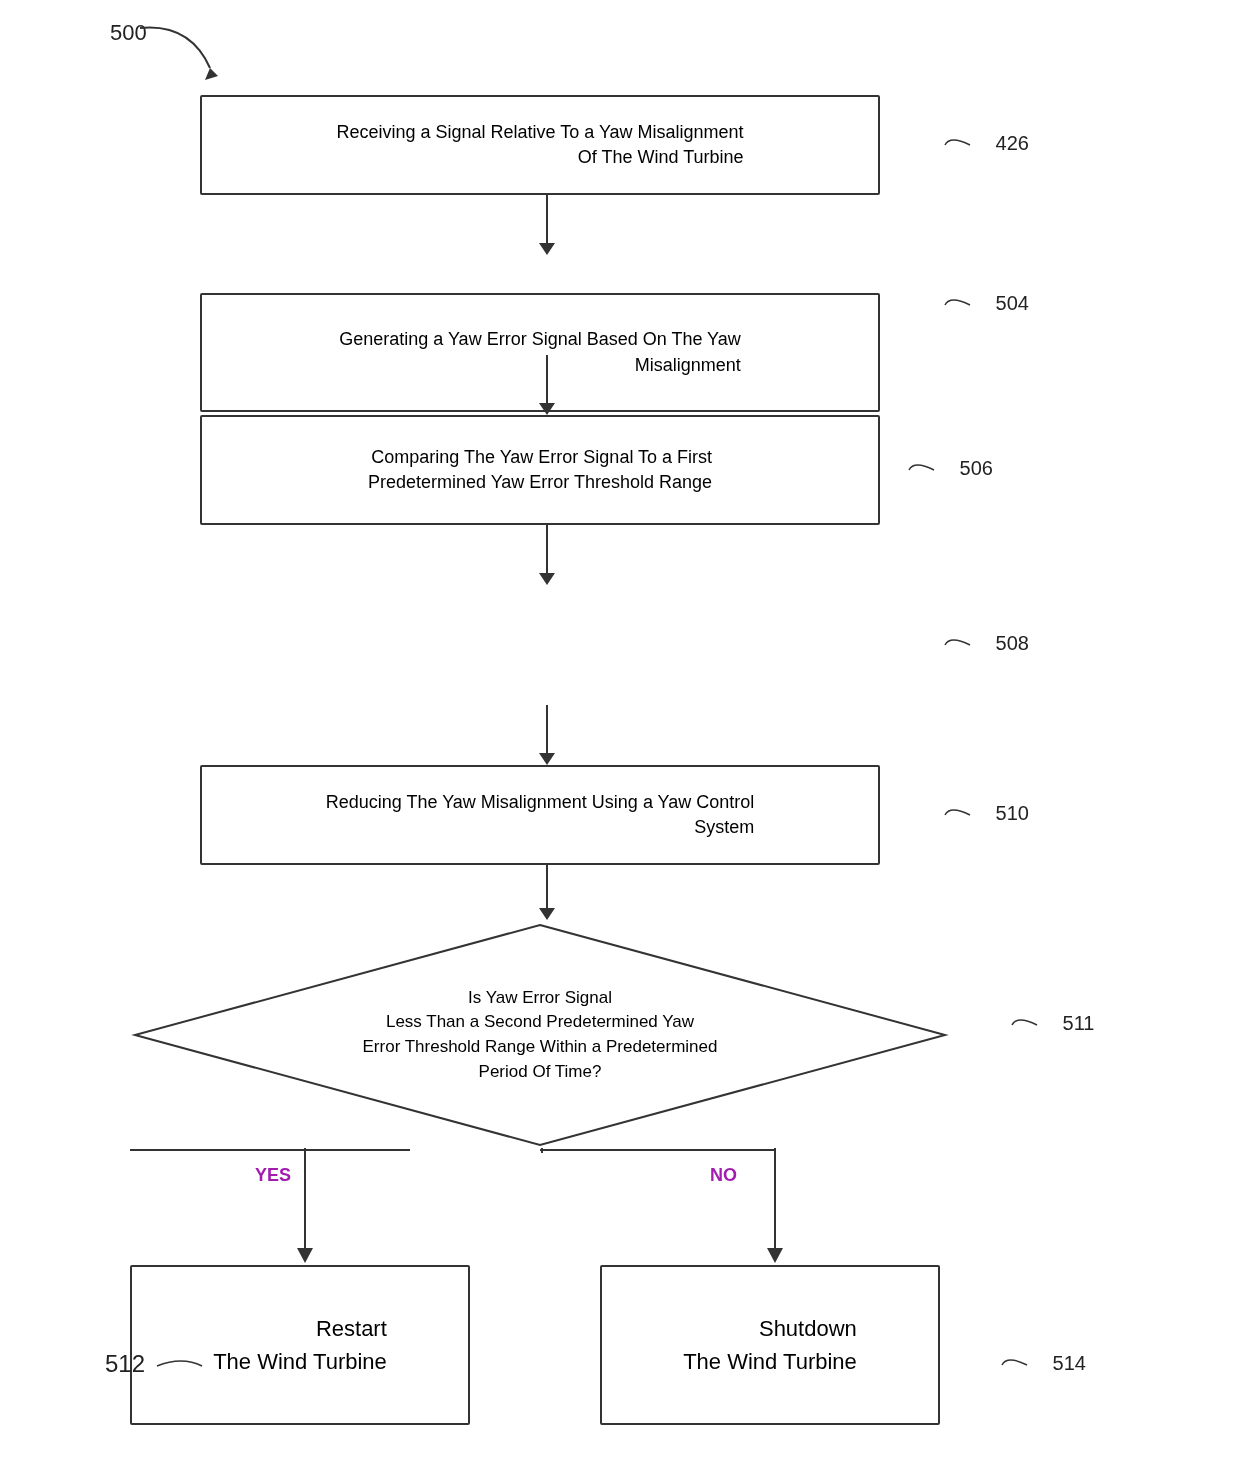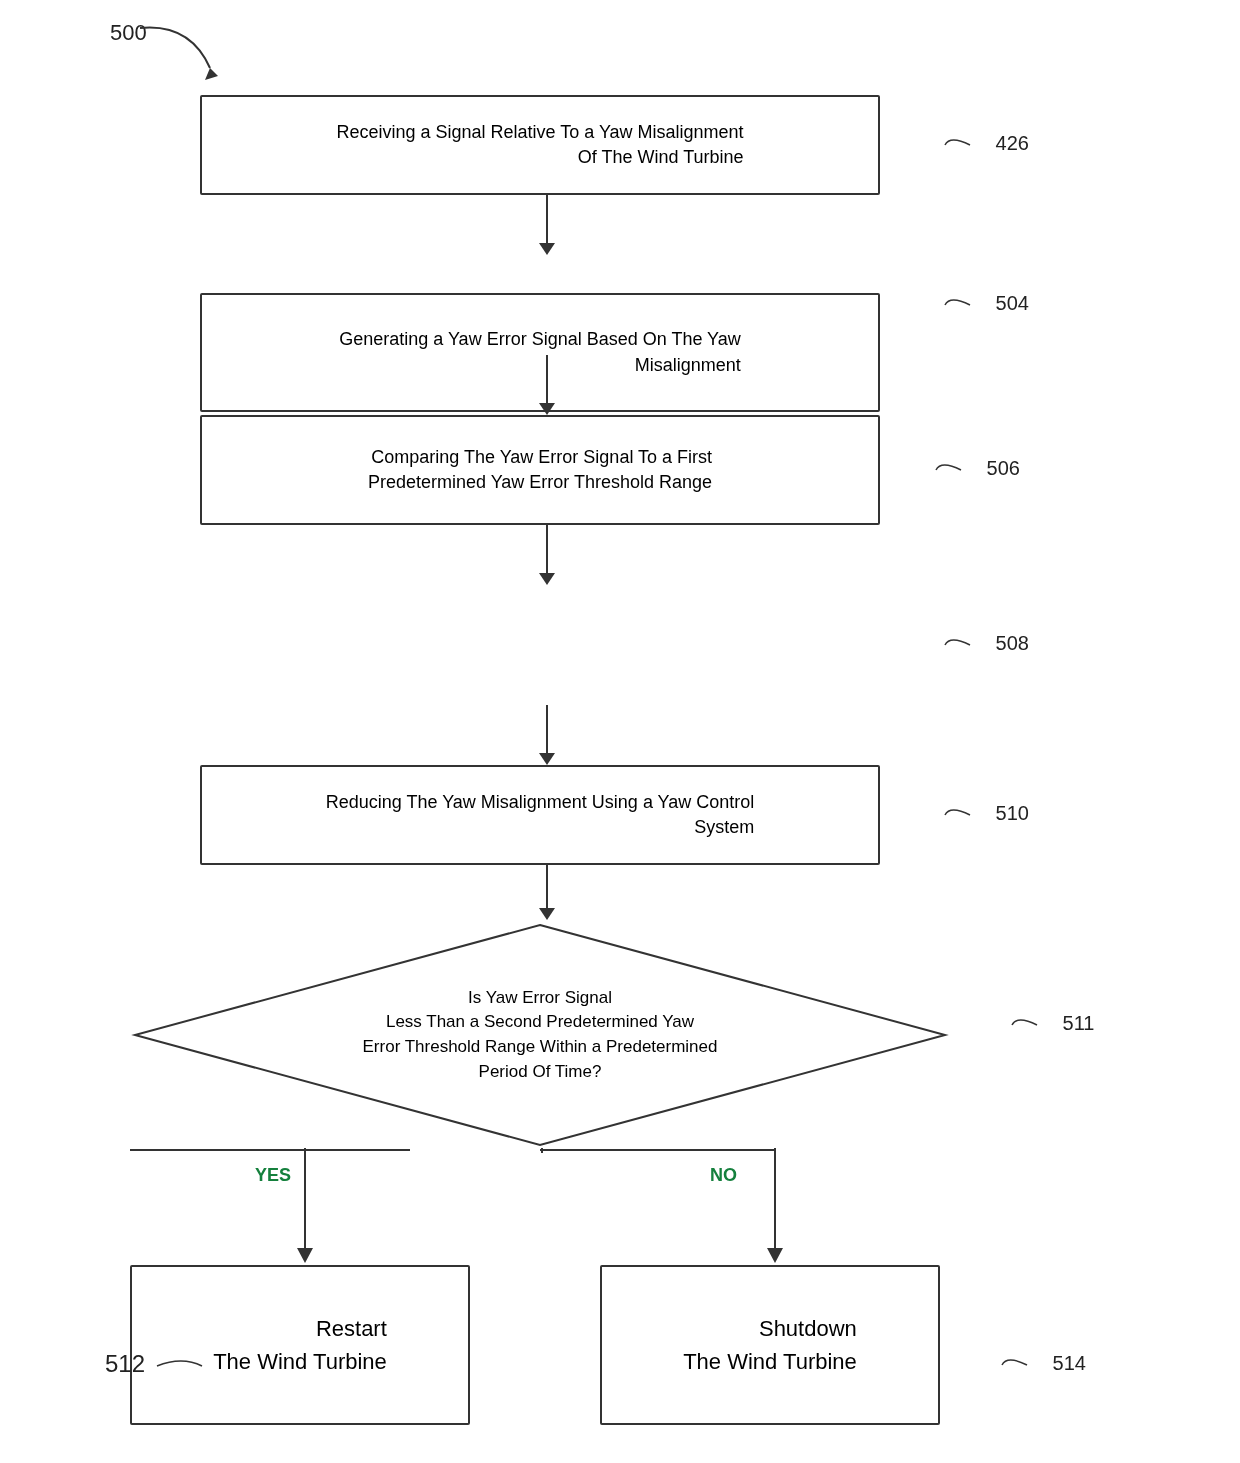--- a/index.html
+++ b/index.html
@@ -79,21 +79,21 @@
       border-left: 8px solid transparent;
       border-right: 8px solid transparent;
       border-top: 12px solid #333;
     }
 
     
     .branch-label {
       position: absolute;
       font-size: 18px;
       font-weight: bold;
-      color: #15803d;
+      color: #a21caf;
     }
   </style>
 </head>
 <body>
 
 <div class="diagram-container">
 
   <div class="ref-label" style="top: 20px; left: 75px;">500</div>
 
   <svg style="position:absolute; top:18px; left:130px;" width="100" height="80">
@@ -130,21 +130,21 @@
 
   <div class="arrow-down" style="top:355px; left:539px;">
     <div class="arrow-line" style="height:48px;"></div>
     <div class="arrow-head-down"></div>
   </div>
 
   <div class="flow-box" style="top:415px; left:200px; width:680px; height:110px;">
     <span style="white-space:pre-line;">Comparing The Yaw Error Signal To a First
 Predetermined Yaw Error Threshold Range</span>
   </div>
-  <div class="ref-label" style="top:455px; left:896px; font-size:20px;text-align:right;">
+  <div class="ref-label" style="top:455px; left:869px; font-size:20px;text-align:right;">
     <svg width="50" height="30" style="display:inline-block;vertical-align:middle;">
       <path d="M 30 15 Q 10 5 5 15" stroke="#333" stroke-width="1.5" fill="none"></path>
     </svg>
     <span>506</span>
   </div>
 
   <div class="arrow-down" style="top:525px; left:539px;">
     <div class="arrow-line" style="height:48px;"></div>
     <div class="arrow-head-down"></div>
   </div>

